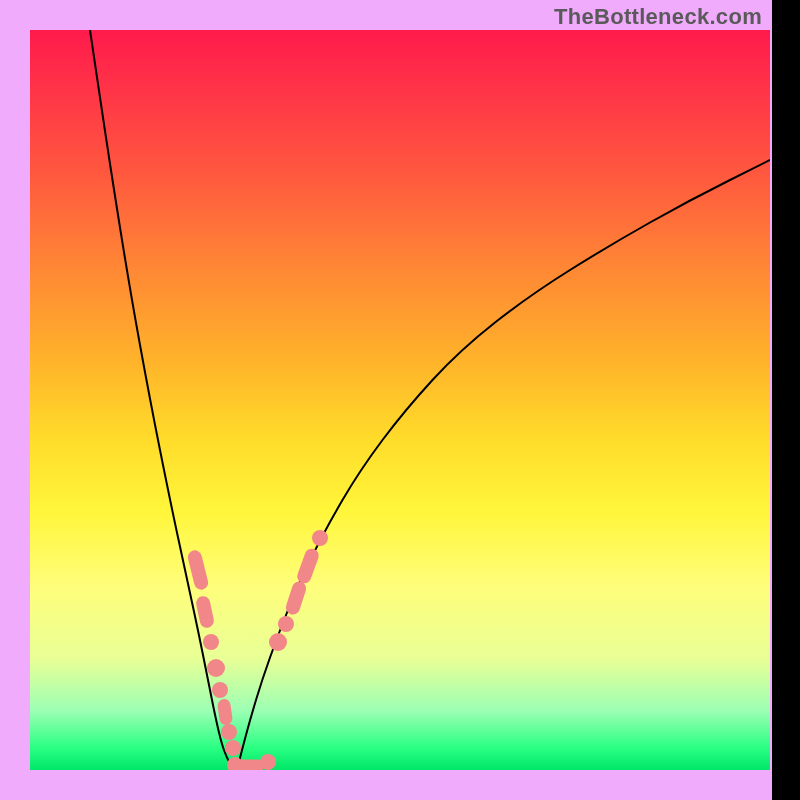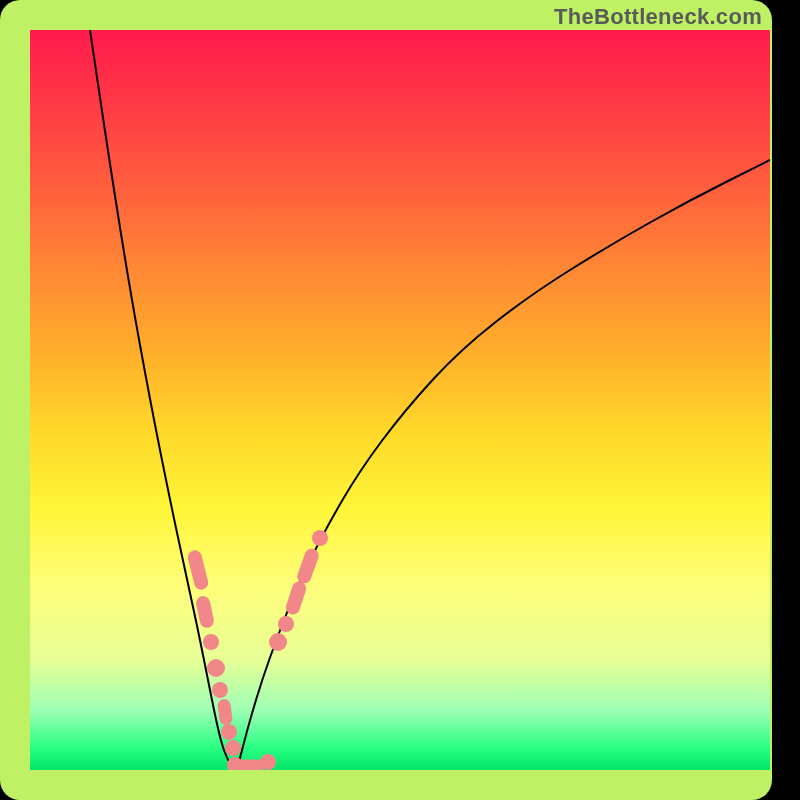--- a/index.html
+++ b/index.html
@@ -8,22 +8,21 @@
     width: 800px;
     height: 800px;
     background: #000;
     overflow: hidden;
     font-family: Arial, Helvetica, sans-serif;
   }
   .stage {
     position: relative;
     width: 772px;
     height: 800px;
-    background: #bef264;
-    border-radius: 20px;
+    background: #f0abfc;
   }
   .frame {
     position: absolute;
     left: 30px;
     top: 30px;
     width: 740px;
     height: 740px;
     overflow: hidden;
   }
   .gradient {

